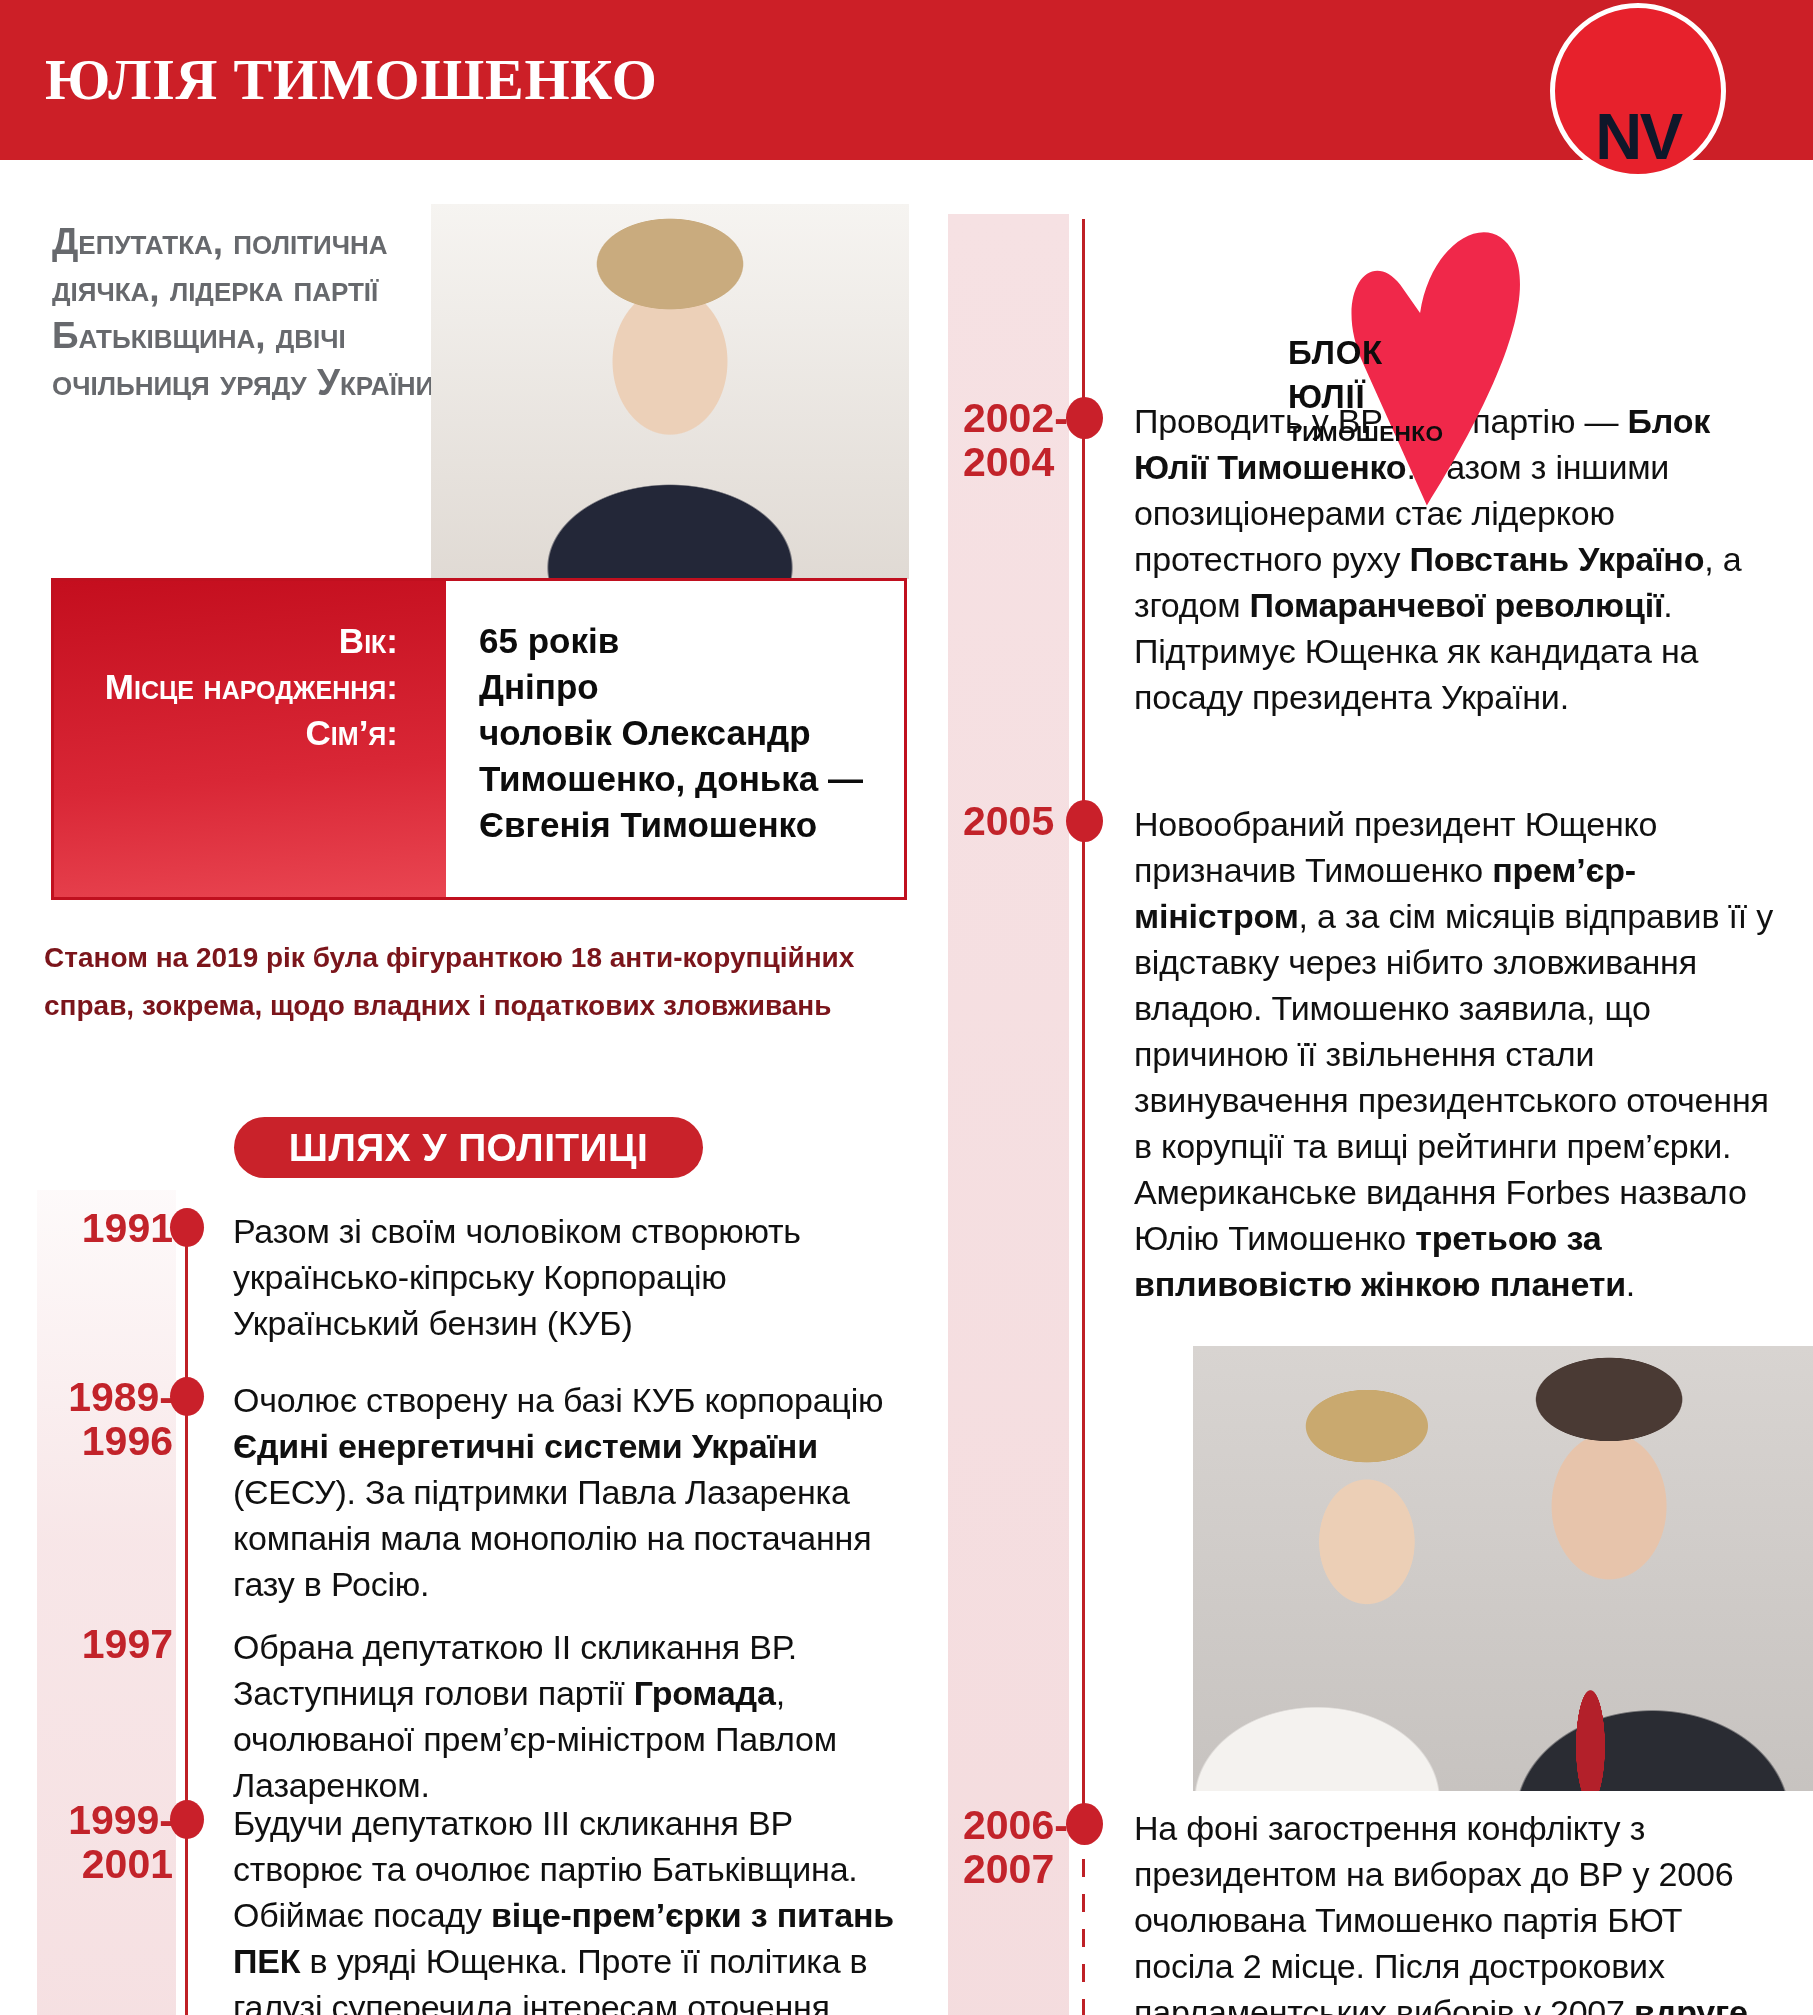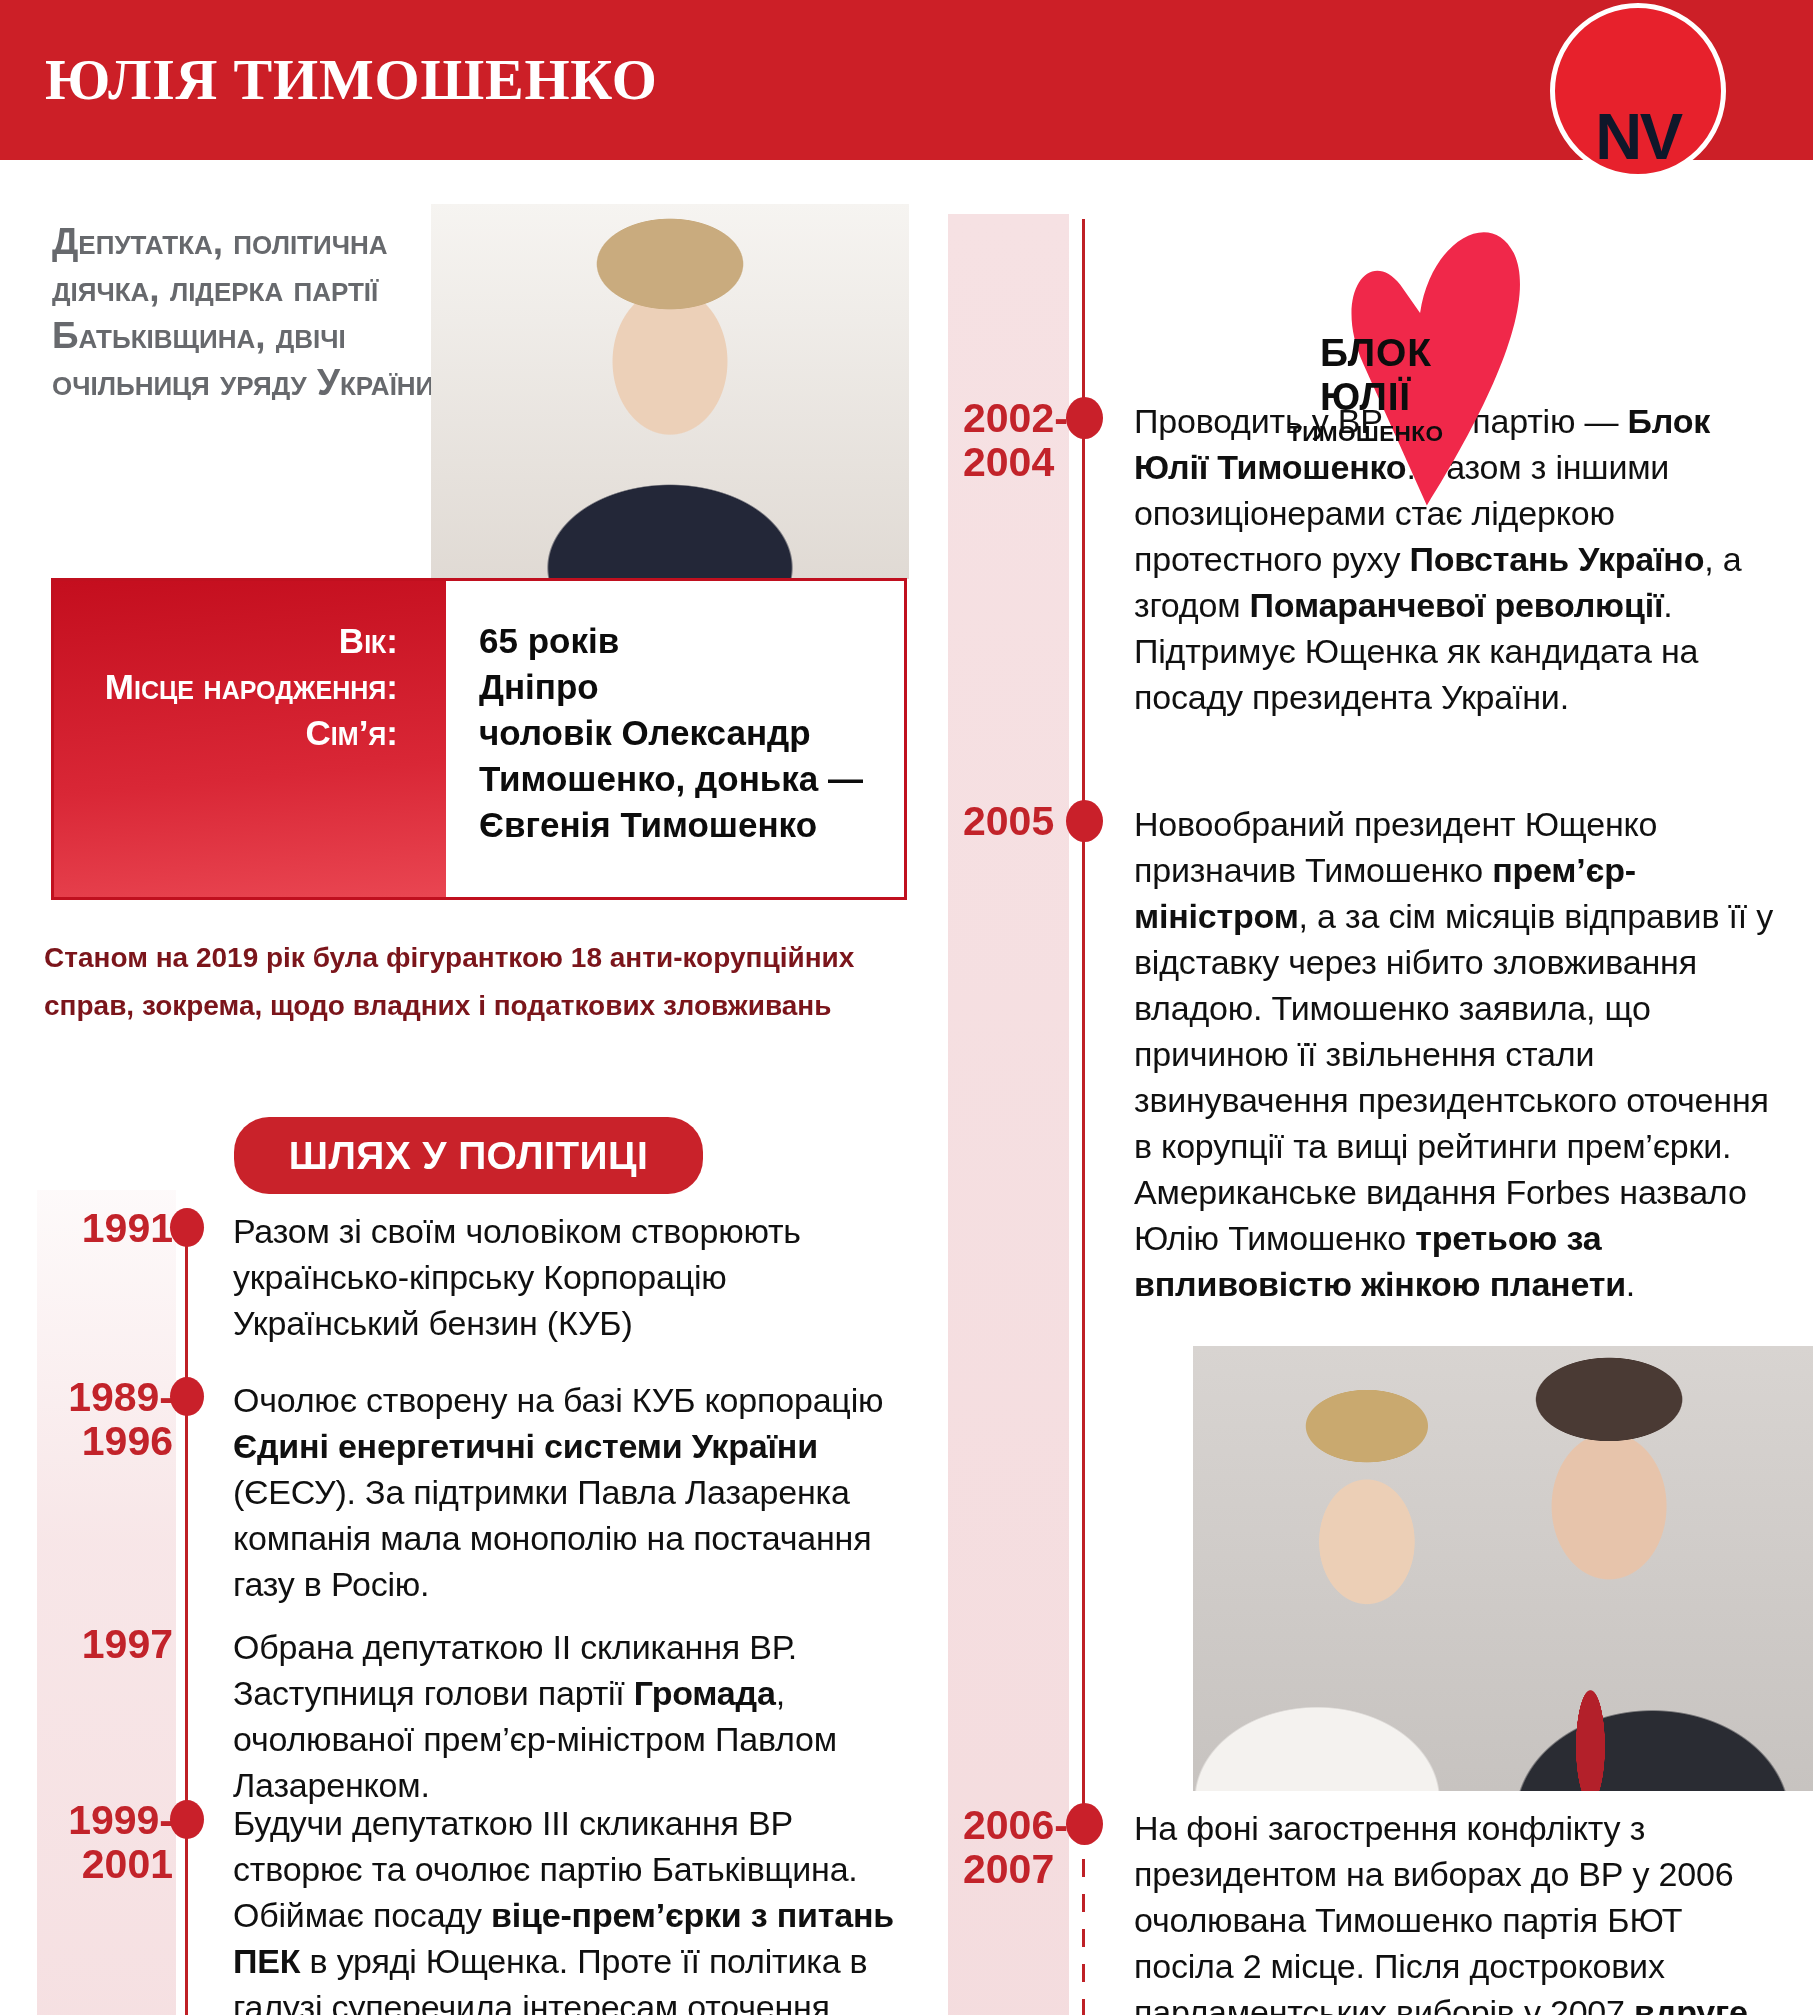--- a/index.html
+++ b/index.html
@@ -29,21 +29,21 @@
          border:3.2px solid #c0101f;background:linear-gradient(175deg,#c40e1e 0%,#d92736 55%,#ee4f5a 100%);}
   .infobox-white{position:absolute;left:392px;top:0;right:0;bottom:0;background:#fff;}
   .profile-grid{position:absolute;left:0;top:37px;right:0;display:grid;
          grid-template-columns:368px 1fr;column-gap:7px;}
   .p-label{grid-column:1;text-align:right;padding-right:24px;color:#fff;
          font-weight:bold;font-variant:small-caps;font-size:35px;line-height:46px;}
   .p-value{grid-column:2;padding-left:50px;color:#0c0c0c;font-weight:bold;
          font-size:35px;line-height:46px;width:387px;}
   .claim{position:absolute;left:44px;top:934px;width:822px;color:#7b151b;
          font-weight:bold;font-size:28px;line-height:48px;}
-  .badge{position:absolute;left:234px;top:1117px;width:469px;height:77px;border-radius:35px;
+  .badge{position:absolute;left:234px;top:1117px;width:469px;height:61px;border-radius:35px;
          background:#c9222a;display:flex;align-items:center;justify-content:center;
          color:#fff;font-weight:bold;font-size:39px;letter-spacing:0.4px;}
 
   
   .band-left{position:absolute;left:37px;top:1190px;width:139px;height:999px;
          background:linear-gradient(180deg,rgba(245,222,224,.15) 0%,rgba(245,222,224,.75) 35%,#f5dee0 100%);}
   .band-right{position:absolute;left:948px;top:214px;width:121px;height:1975px;
          background:linear-gradient(180deg,#f6e1e3 0%,#f4dcde 100%);}
   .line-left{position:absolute;left:185px;top:1232px;width:3.2px;height:957px;background:#bf2026;}
   .line-right-solid{position:absolute;left:1082px;top:219px;width:3.2px;height:1605px;background:#bf2026;}
@@ -67,21 +67,21 @@
   .left-e .tl-text{margin-left:173px;width:669px;}
   .right-e{left:963px;width:850px;}
   .right-e .tl-year{width:89px;}
   .right-e .tl-text{margin-left:171px;width:648px;}
   .l1{top:1208px;} .l2{top:1377px;} .l3{top:1624px;} .l4{top:1800px;}
   .r1{top:398px;} .r2{top:801px;} .r3{top:1805px;}
 
   
   .heart-wrap{position:absolute;left:1315px;top:218px;width:222px;height:296px;transform:rotate(-4deg);}
   .partylogo-text{position:absolute;left:1288px;top:331px;color:#0d0d0d;font-weight:bold;}
-  .pl1,.pl2{font-size:39px;line-height:44px;letter-spacing:0.8px;margin-left:32px;}
+  .pl1,.pl2{font-size:33px;line-height:44px;letter-spacing:0.8px;}
   .pl3{font-size:22.6px;line-height:29px;letter-spacing:0.4px;}
 
   
   .photo2{position:absolute;left:1193px;top:1346px;width:621px;height:445px;
          background:
            radial-gradient(ellipse 101px 60px at 28% 18%, #c9a96f 0 60%, transparent 61%),
            radial-gradient(ellipse 79px 103px at 28% 44%, #eccfb6 0 60%, transparent 61%),
            radial-gradient(ellipse 202px 153px at 20% 102%, #f4f2ef 0 60%, transparent 61%),
            radial-gradient(ellipse 121px 69px at 67% 12%, #4a3a34 0 60%, transparent 61%),
            radial-gradient(ellipse 95px 121px at 67% 36%, #e7c4ab 0 60%, transparent 61%),

